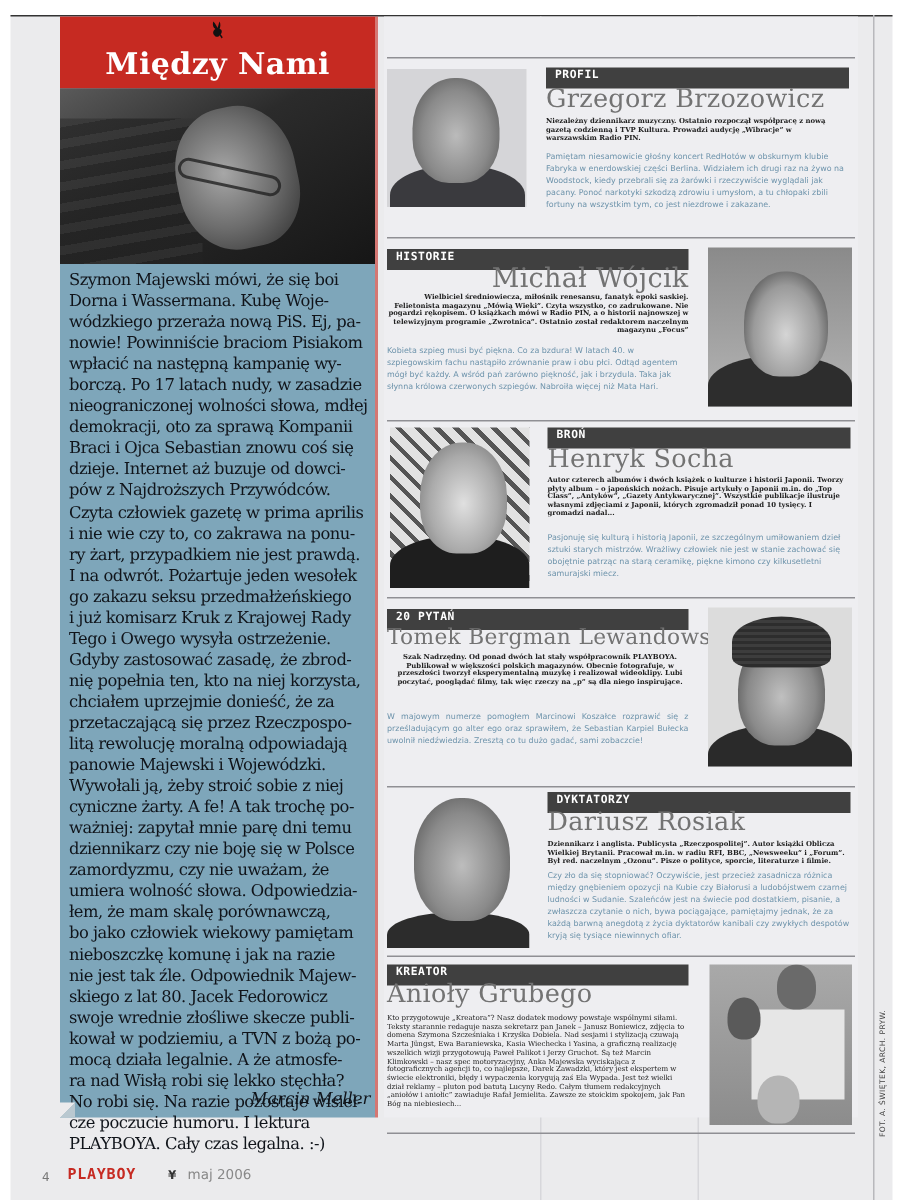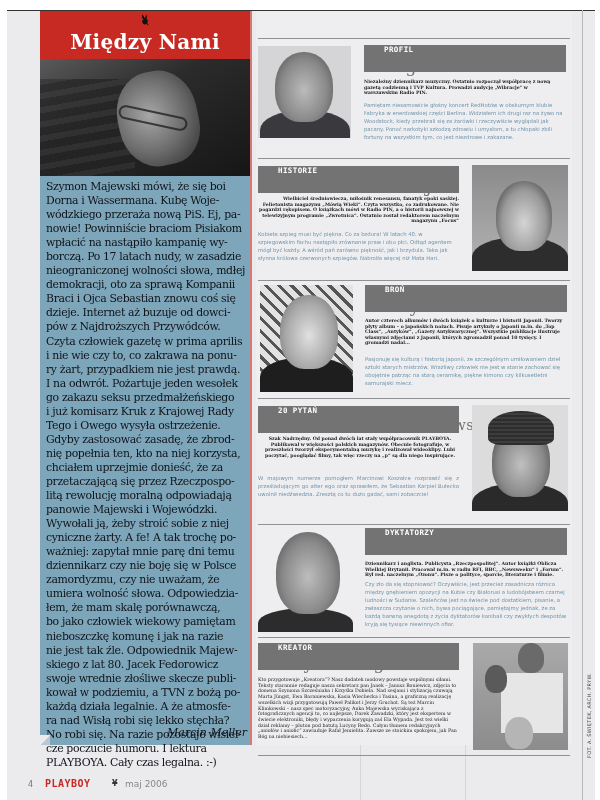--- a/index.html
+++ b/index.html
@@ -35,22 +35,22 @@
 
     .footer-num { position: absolute; left: 28px; top: 780px; font-family: "DejaVu Sans", sans-serif; font-size: 8px; color: #777; }
     .footer-brand { position: absolute; left: 45px; top: 778px; font-family: "DejaVu Sans Mono", monospace; font-weight: bold; font-size: 10px; color: #c62a22; letter-spacing: .5px; }
     .footer-sep { position: absolute; left: 112px; top: 779px; font-family: "DejaVu Sans", sans-serif; font-size: 8px; color: #333; font-weight: bold; }
     .footer-date { position: absolute; left: 125px; top: 779px; font-family: "DejaVu Sans", sans-serif; font-size: 9px; color: #888; }
 
     
     .redbar { position: absolute; left: 250px; top: 11px; width: 2px; height: 734px; background: #c62a22; opacity: .6; }
     .card { position: absolute; left: 256px; width: 316px; background: #eeeef1; }
     .sep { position: absolute; left: 258px; width: 312px; height: 1px; background: #8f8f94; }
-    .label-bar { position: absolute; height: 27px; background: #737373; color: #fff;
-      font-family: "DejaVu Sans Mono", monospace; font-weight: bold; font-size: 7.5px; line-height: 10px; padding: 0 20px; letter-spacing: .4px; }
+    .label-bar { position: absolute; height: 14px; background: #404040; color: #fff;
+      font-family: "DejaVu Sans Mono", monospace; font-weight: bold; font-size: 7.5px; line-height: 10px; padding: 0 6px; letter-spacing: .4px; }
     .label-bar.right { text-align: left; }
     .person-name { position: absolute; font-family: "DejaVu Serif", serif; color: #737373; font-size: 17px; line-height: 18px; white-space: nowrap; letter-spacing: .2px; }
     .bio { position: absolute; font-family: "DejaVu Serif", serif; font-weight: bold; font-size: 4.6px; line-height: 5.6px; color: #222; }
     .bio.right { text-align: right; }
     .bio.center { text-align: center; }
     .quote { position: absolute; font-family: "DejaVu Sans", sans-serif; font-size: 5.3px; line-height: 8px; color: #6d93ab; }
     .quote.justify { text-align: justify; }
 
     .pic { position: absolute; overflow: hidden; background: #cfcfcf; }
     .pic .face { position: absolute; border-radius: 48% 48% 42% 42%; }
@@ -79,21 +79,21 @@
   <div class="chair"></div>
   <div class="head"></div>
   <div class="glasses"></div>
 </div>
 
 <div class="body-text" id="editorial-body">
     <span>Szymon Majewski mówi, że się boi</span>
     <span>Dorna i Wassermana. Kubę Woje-</span>
     <span>wódzkiego przeraża nową PiS. Ej, pa-</span>
     <span>nowie! Powinniście braciom Pisiakom</span>
-    <span>wpłacić na nastąpiło kampanię wy-</span>
+    <span>wpłacić na następną kampanię wy-</span>
     <span>borczą. Po 17 latach nudy, w zasadzie</span>
     <span>nieograniczonej wolności słowa, mdłej</span>
     <span>demokracji, oto za sprawą Kompanii</span>
     <span>Braci i Ojca Sebastian znowu coś się</span>
     <span>dzieje. Internet aż buzuje od dowci-</span>
     <span>pów z Najdroższych Przywódców.</span>
     <span>Czyta człowiek gazetę w prima aprilis</span>
     <span>i nie wie czy to, co zakrawa na ponu-</span>
     <span>ry żart, przypadkiem nie jest prawdą.</span>
     <span>I na odwrót. Pożartuje jeden wesołek</span>
@@ -112,21 +112,21 @@
     <span>dziennikarz czy nie boję się w Polsce</span>
     <span>zamordyzmu, czy nie uważam, że</span>
     <span>umiera wolność słowa. Odpowiedzia-</span>
     <span>łem, że mam skalę porównawczą,</span>
     <span>bo jako człowiek wiekowy pamiętam</span>
     <span>nieboszczkę komunę i jak na razie</span>
     <span>nie jest tak źle. Odpowiednik Majew-</span>
     <span>skiego z lat 80. Jacek Fedorowicz</span>
     <span>swoje wrednie złośliwe skecze publi-</span>
     <span>kował w podziemiu, a TVN z bożą po-</span>
-    <span>każdą działa legalnie. A że atmosfe-</span>
+    <span>mocą działa legalnie. A że atmosfe-</span>
     <span>ra nad Wisłą robi się lekko stęchła?</span>
     <span>No robi się. Na razie pozostaje wisiel-</span>
     <span>cze poczucie humoru. I lektura</span>
     <span>PLAYBOYA. Cały czas legalna. :-)</span>
   </div>
 <div class="signature">Marcin Meller</div>
 <div class="fold"></div>
 
 <div class="footer-num">4</div>
 <div class="footer-brand">PLAYBOY</div>

